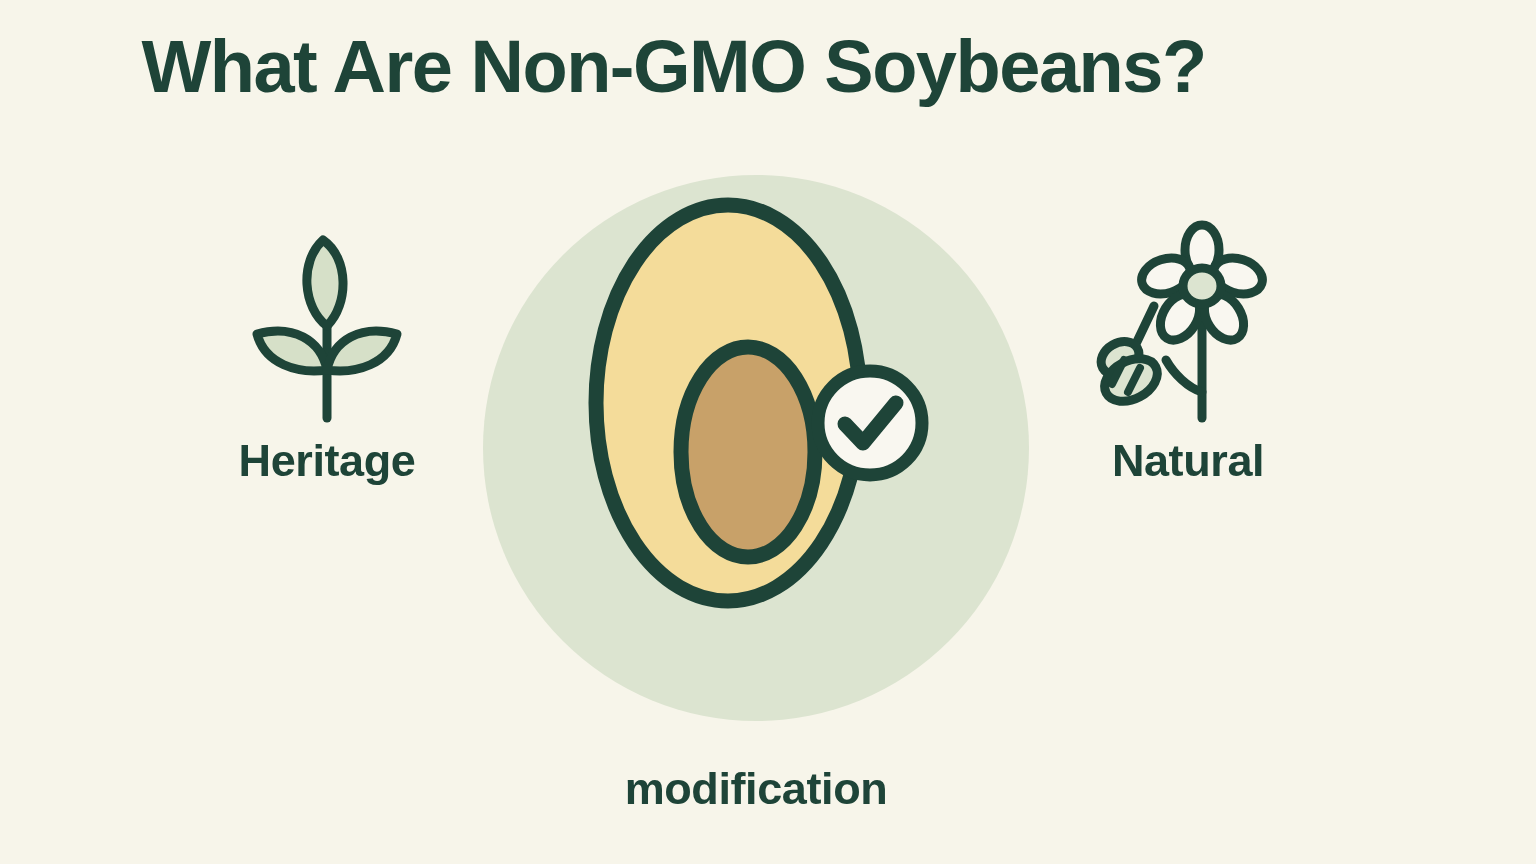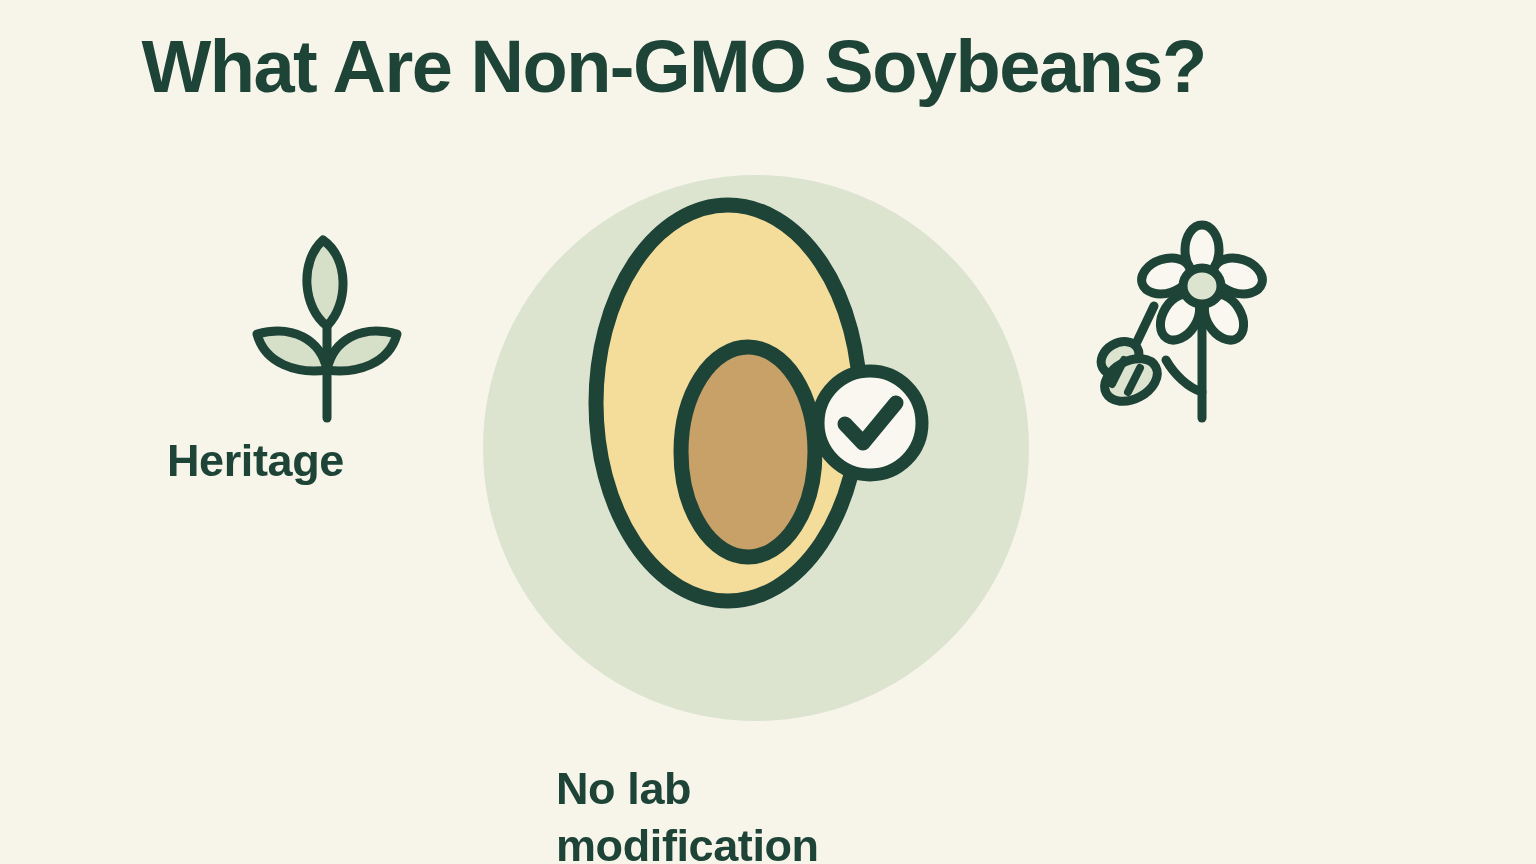--- a/index.html
+++ b/index.html
@@ -62,21 +62,21 @@
     width: 180px;
     height: 200px;
     overflow: visible;
   }
   #icon-heritage-plant { left: 237px; top: 222px; }
   #icon-natural-pollination { left: 1098px; top: 222px; }
 
   
   .feature-label {
     position: absolute;
-    text-align: left;
+    text-align: center;
     color: #1E4438;
     font-size: 45px;
     font-weight: bold;
     line-height: 1.27;
     letter-spacing: -0.4px;
   }
   #label-heritage-plant {
     left: 167px;
     top: 432px;
     width: 320px;
@@ -153,20 +153,20 @@
         <path d="M362 249 L380 268 L413 228" fill="none" stroke="#1E4438" stroke-width="15" stroke-linecap="round" stroke-linejoin="round"></path>
       </g>
     </svg>
   </div>
 
   <div class="feature-label" id="label-heritage-plant">
     <span class="label-line">Heritage</span>
   </div>
 
   <div class="feature-label" id="label-natural-pollination">
+    <span class="label-line">Natural</span>
   </div>
 
   <div class="feature-label" id="label-no-lab-modification">
-    <span class="label-line">No lab</span>
     <span class="label-line">modification</span>
   </div>
 
 </div>
 
 </body></html>

